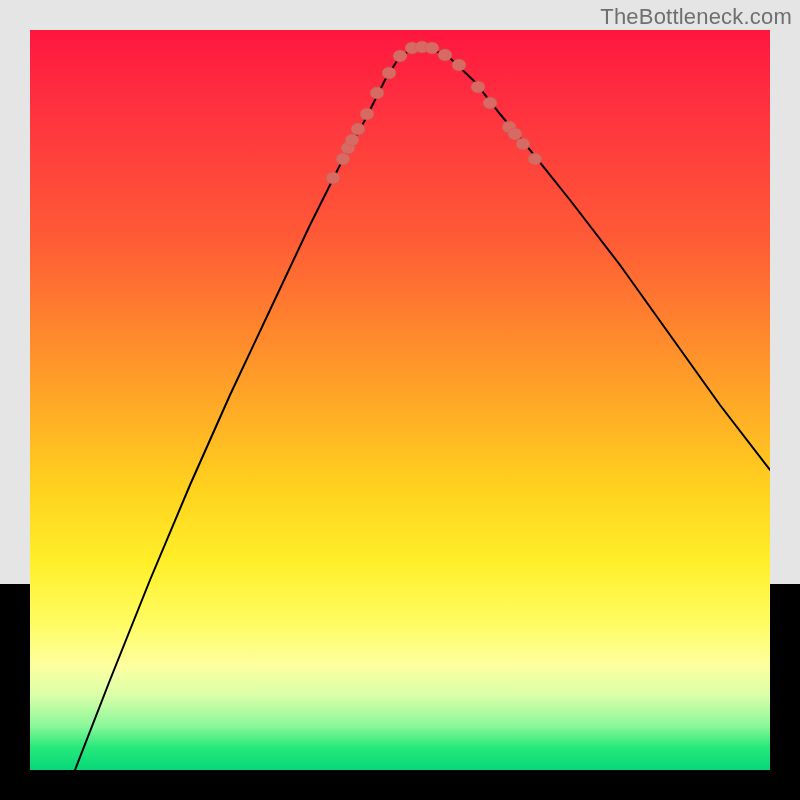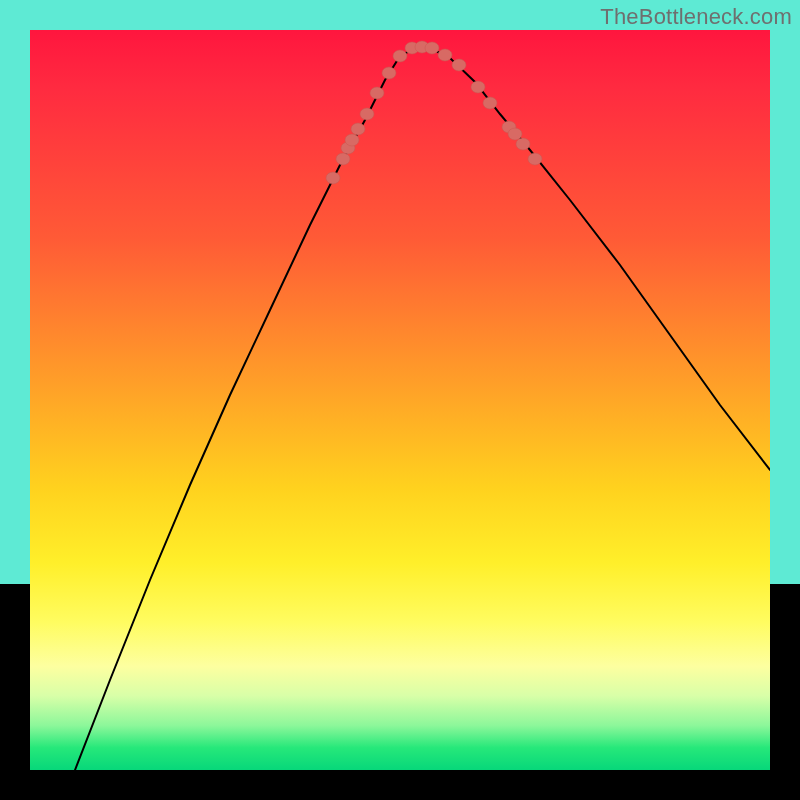--- a/index.html
+++ b/index.html
@@ -8,21 +8,21 @@
     width: 800px;
     height: 800px;
     background: #000;
     font-family: Arial, Helvetica, sans-serif;
     overflow: hidden;
   }
   .frame {
     position: relative;
     width: 800px;
     height: 584px;
-    background: #5eead4;
+    background: #e5e5e5;
   }
   .plot-area {
     position: absolute;
     left: 30px;
     top: 30px;
     width: 740px;
     height: 740px;
     
     background: linear-gradient(to bottom,
       #ff163e 0%,

